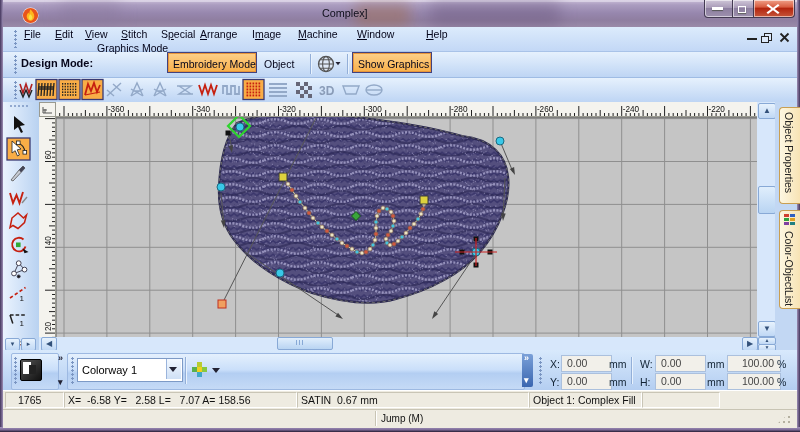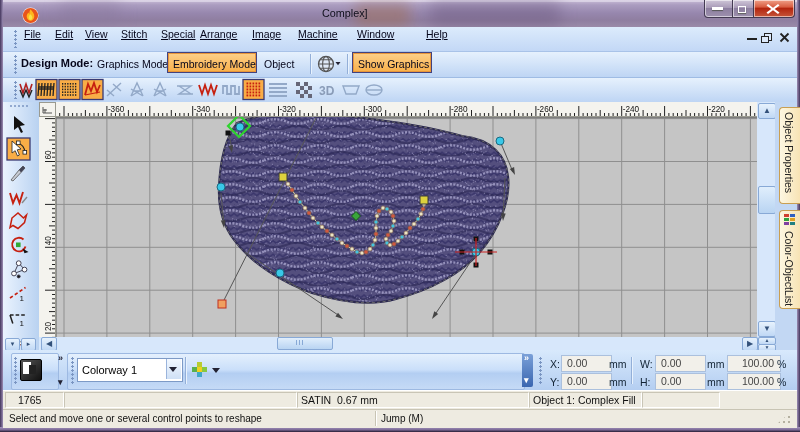--- a/index.html
+++ b/index.html
@@ -16,21 +16,21 @@
  background:linear-gradient(180deg,#cfc6d8 0%,#a99bb8 45%,#8d7fa0 50%,#9d90ae 100%);
  box-shadow:inset 0 0 0 1px rgba(255,255,255,.55);}
 #btnmin{left:704px;width:28px;border-radius:0 0 0 4px;}
 #btnmax{left:732px;width:21px;}
 #btncls{left:753px;width:40px;border-radius:0 0 4px 0;
  background:linear-gradient(180deg,#f0a088 0%,#d95f43 40%,#b3260f 50%,#c6553a 100%);}
 .glyph{position:absolute;}
 #client{left:3px;top:27px;width:794px;height:400px;background:#c9dcf7;}
 #menubar{left:0;top:0;width:794px;height:24px;
  background:linear-gradient(180deg,#dcebfc,#c3d8f6);border-bottom:1px solid #a9c3e8;}
-.menu{position:absolute;top:1px;font-size:10.5px;color:#05051a;text-decoration:underline;}
+.menu{position:absolute;top:1px;font-size:10.5px;color:#05051a;}
 .menu u{text-decoration:underline;}
 #tb1{left:0;top:25px;width:794px;height:25px;
  background:linear-gradient(180deg,#e6f1fd,#bed5f4);border-bottom:1px solid #9fbce4;}
 #tb2{left:0;top:51px;width:794px;height:24px;
  background:linear-gradient(180deg,#e6f1fd,#bed5f4);border-bottom:1px solid #9fbce4;}
 .grip{position:absolute;width:3px;background-image:radial-gradient(circle at 1.5px 1.5px,#7a95c2 1px,transparent 1.2px);background-size:3px 4px;}
 .obtn{position:absolute;background:linear-gradient(180deg,#fdd08a,#f9b049);border:1px solid #42427e;box-shadow:inset 0 0 0 1px #e8963a;}
 #dmlabel{left:18px;top:30px;font-size:11px;font-weight:bold;color:#05051a;}
 .tbtext{position:absolute;font-size:10.5px;color:#05051a;}
 .sep{position:absolute;width:1px;background:#93afd8;border-right:1px solid #e8f2fd;}
@@ -91,21 +91,21 @@
     <div class="abs" style="left:744px;top:11px;width:10px;height:2px;background:#222"></div>
     <div class="abs" style="left:761px;top:6px;width:6px;height:6px;border:1.5px solid #222;background:#dce9fa"></div>
     <div class="abs" style="left:758px;top:9px;width:6px;height:5px;border:1.5px solid #222;background:#dce9fa"></div>
     <svg class="abs" style="left:776px;top:5px" width="11" height="11" viewBox="0 0 11 11">
         <path d="M1.5,1.5 L9.5,9.5 M9.5,1.5 L1.5,9.5" stroke="#222" stroke-width="1.8"></path>
       </svg>
 
     <div class="abs" id="tb1"></div>
     <div class="grip" style="left:11px;top:28px;height:19px;"></div>
     <div class="abs" id="dmlabel">Design Mode:</div>
-    <div class="tbtext" style="left:94px;top:31px;">Graphics Mode</div>
+    <div class="tbtext" style="left:94px;top:15px;">Graphics Mode</div>
     <div class="obtn" style="left:164px;top:25px;width:88px;height:19px;"></div>
     <div class="tbtext" style="left:170px;top:31px;">Embroidery Mode</div>
     <div class="tbtext" style="left:261px;top:31px;">Object</div>
     <div class="sep" style="left:307px;top:27px;height:20px"></div>
     <svg class="abs" style="left:314px;top:28px" width="24" height="18" viewBox="0 0 24 18">
       <circle cx="9" cy="9" r="7.5" fill="#dfe9f6" stroke="#555" stroke-width="1.3"></circle>
       <ellipse cx="9" cy="9" rx="3.4" ry="7.5" fill="none" stroke="#555" stroke-width="1.1"></ellipse>
       <path d="M1.5,9 H16.5 M2.8,4.8 H15.2 M2.8,13.2 H15.2" stroke="#555" stroke-width="1.1" fill="none"></path>
       <path d="M18.5,7 h5 l-2.5,3.2 z" fill="#223"></path>
     </svg>
@@ -580,25 +580,25 @@
     <div class="lbl" style="left:704px;top:349px;">mm</div>
     <div class="ibox" style="left:724px;top:328px;width:44px;height:14px;padding:1px 0 0 2px;text-align:right;padding-right:6px;">100.00</div>
     <div class="lbl" style="left:774px;top:331px;">%</div>
     <div class="ibox" style="left:724px;top:346px;width:44px;height:14px;padding:1px 0 0 2px;text-align:right;padding-right:6px;">100.00</div>
     <div class="lbl" style="left:774px;top:349px;">%</div>
 
     <div class="abs" id="sb1"></div>
     <div class="sfield" style="left:2px;top:365px;width:57px;"></div>
     <div class="stext" style="left:15px;top:367px;">1765</div>
     <div class="sfield" style="left:61px;top:365px;width:231px;"></div>
+    <div class="stext" style="left:65px;top:367px;">X=  -6.58 Y=   2.58 L=   7.07 A= 158.56</div>
     <div class="sfield" style="left:294px;top:365px;width:230px;"></div>
     <div class="stext" style="left:298px;top:367px;">SATIN  0.67 mm</div>
     <div class="sfield" style="left:526px;top:365px;width:111px;"></div>
     <div class="stext" style="left:530px;top:367px;">Object 1: Complex Fill</div>
     <div class="sfield" style="left:639px;top:365px;width:76px;"></div>
 
     <div class="abs" id="sb2"></div>
-    <div class="stext" style="left:6px;top:386px;font-size:10px;">Select and move one or several control points to reshape</div>
     <div class="abs" style="left:372px;top:384px;width:1px;height:15px;background:#c8c4b4;border-right:1px solid #fff;"></div>
     <div class="stext" style="left:378px;top:386px;font-size:10px;">Jump (M)</div>
     <div class="abs" style="left:774px;top:383px;width:16px;height:14px;background-image:radial-gradient(circle at 2px 2px,#b4b0a0 1.2px,transparent 1.4px);background-size:5px 5px;clip-path:polygon(100% 0,100% 100%,0 100%);"></div>
   </div>
 </div>
 
 </body></html>

